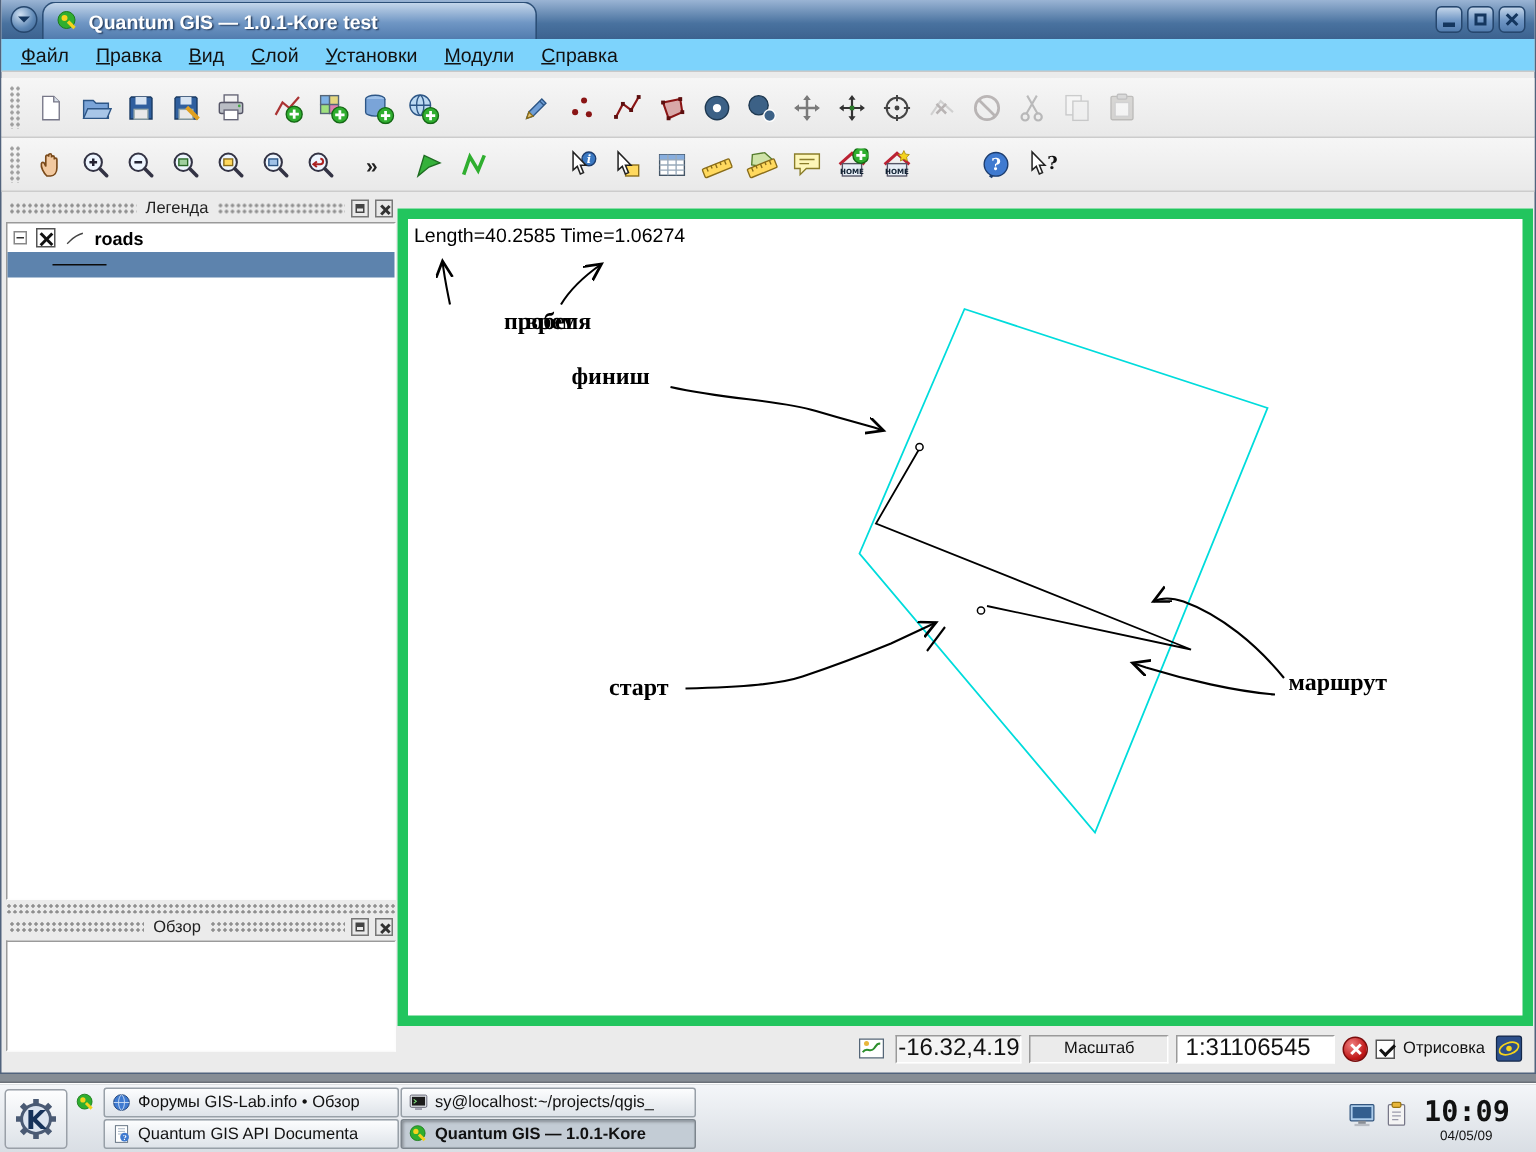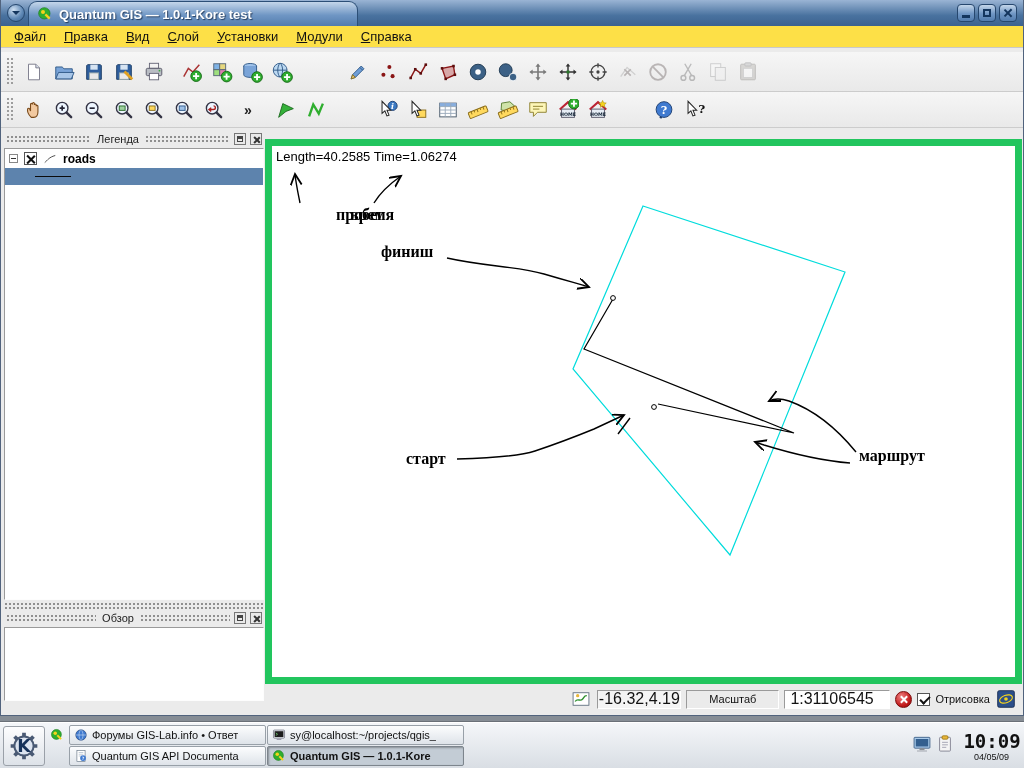--- a/index.html
+++ b/index.html
@@ -15,21 +15,21 @@
   .tb-tab{position:absolute;left:27px;top:1px;height:25px;padding:0 18px 0 8px;display:flex;align-items:center;gap:6px;background:linear-gradient(180deg,#c4d6ea,#6f96c4 55%,#527cae);border:1px solid #2c4f77;border-bottom:none;border-radius:9px 9px 0 0;min-width:330px}
   .qgis-ico svg{width:16px;height:16px;display:block}
   .tb-title{font-size:13px;font-weight:bold;color:#fff;text-shadow:1px 1px 1px rgba(20,40,70,.8);white-space:nowrap}
   .tb-btns{position:absolute;right:6px;top:4px;display:flex;gap:3px}
   .wbtn{width:18px;height:18px;border:1px solid #26476e;border-radius:4px;background:linear-gradient(180deg,#c4d6ea,#6f96c4 55%,#527cae);position:relative}
   .wbtn.min::after{content:"";position:absolute;left:4px;right:4px;bottom:3px;height:3px;background:#14365e}
   .wbtn.max::after{content:"";position:absolute;inset:4px;border:2px solid #14365e}
   .wbtn.close::before,.wbtn.close::after{content:"";position:absolute;left:7px;top:3px;width:2.4px;height:10px;background:#14365e}
   .wbtn.close::before{transform:rotate(45deg)}.wbtn.close::after{transform:rotate(-45deg)}
 
-  .menubar{position:absolute;left:0;top:26px;right:0;height:22px;background:#fde047;border-bottom:1px solid #c9c9c9;display:flex;align-items:center;padding-left:4px}
+  .menubar{position:absolute;left:0;top:26px;right:0;height:22px;background:#7dd3fc;border-bottom:1px solid #c9c9c9;display:flex;align-items:center;padding-left:4px}
   .menu-item{font-size:13px;color:#111;padding:3px 9px}
   .menu-item u{text-decoration:underline}
 
   .toolbar{position:absolute;left:0;right:0;display:flex;align-items:center;background:linear-gradient(180deg,#f6f6f6,#e9e9e9);border-bottom:1px solid #cccccc;padding:0 3px}
   .tb1{top:52px;height:40px}.tb2{top:92px;height:36px}
   .handle{width:8px;height:72%;margin:0 5px 0 2px;background-image:radial-gradient(#9d9d9d 1px,rgba(0,0,0,0) 1.3px);background-size:4px 4px}
   .tbtn{width:30px;height:30px;border:0;background:transparent;display:flex;align-items:center;justify-content:center;padding:0;border-radius:3px}
   .tbtn.dim{opacity:.35;filter:grayscale(.9)}
   .textbtn{width:auto;padding:0 5px;font-size:14px;font-weight:bold;color:#222;font-family:"Liberation Sans",sans-serif}
   .ticon{display:flex}
@@ -88,21 +88,21 @@
   .kmenu svg{width:32px;height:32px}
   .applet{width:18px;height:40px;display:flex;flex-direction:column;align-items:center;padding-top:2px}
   .applet svg{width:14px;height:14px}
   .tasks{display:grid;grid-template-columns:197px 197px;grid-auto-rows:20px;gap:1px}
   .task{display:flex;align-items:center;gap:4px;padding:0 4px;border:1px solid #98a0a8;border-radius:2px;background:linear-gradient(180deg,#fcfdfe,#dee3e9);font-size:11px;overflow:hidden;white-space:nowrap;color:#111}
   .task svg{width:14px;height:14px;flex:none}
   .task.active{background:#c3ccd5;border-color:#7d858d;box-shadow:inset 1px 1px 2px rgba(0,0,0,.3);font-weight:bold}
   .task-label{overflow:hidden;text-overflow:ellipsis}
   .tray{display:flex;gap:3px;align-items:center;margin-right:5px}
   .tray svg{width:20px;height:20px}
-  .clockbox{width:58px;color:#111;margin-right:0}
+  .clockbox{width:58px;color:#111;margin-right:14px}
   .clock{font-family:"DejaVu Sans Mono",monospace;font-size:19px;font-weight:bold;line-height:22px;text-align:center}
   .date{font-size:9px;text-align:center;padding-right:1px}
 </style>
 </head>
 <body>
 
 <div class="window">
 
   <div class="titlebar">
     <div class="tb-shade"></div>
@@ -631,21 +631,21 @@
         </svg></span>
   </div>
   <div class="tasks" id="tasks">
       <div class="task">
         <span class="ticon">
           <svg viewBox="0 0 24 24">
             <circle cx="12" cy="12" r="9" fill="#3f7ad0" stroke="#1d3d6e"></circle>
             <path d="M3 12h18M12 3c4.5 3 4.5 15 0 18M12 3c-4.5 3-4.5 15 0 18" stroke="#cfe0f5" fill="none"></path>
           </svg>
         </span>
-        <span class="task-label">Форумы GIS-Lab.info • Ответ</span>
+        <span class="task-label">Форумы GIS-Lab.info • Обзор</span>
       </div>
       <div class="task">
         <span class="ticon">
           <svg viewBox="0 0 24 24">
             <rect x="2.5" y="3.5" width="19" height="14" rx="1.5" fill="#dfe3e8" stroke="#556"></rect>
             <rect x="4.5" y="5.5" width="15" height="10" fill="#1c1c1c"></rect>
             <path d="M6.5 8.5l3 2.2-3 2.2" stroke="#7ddf7d" fill="none" stroke-width="1.2"></path>
             <rect x="8" y="18.5" width="8" height="2" fill="#99a"></rect>
           </svg>
         </span>

